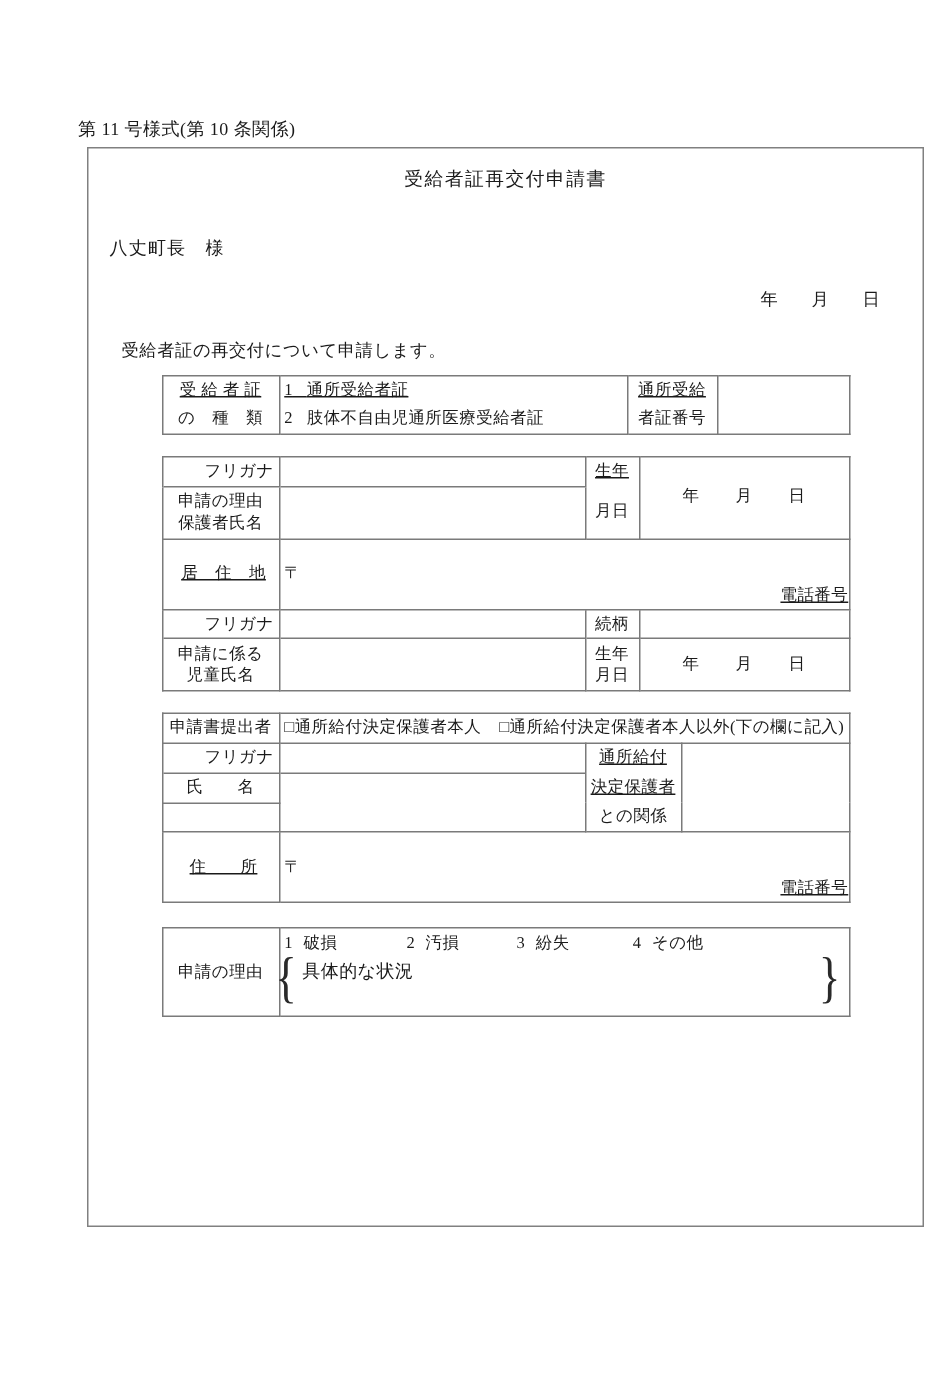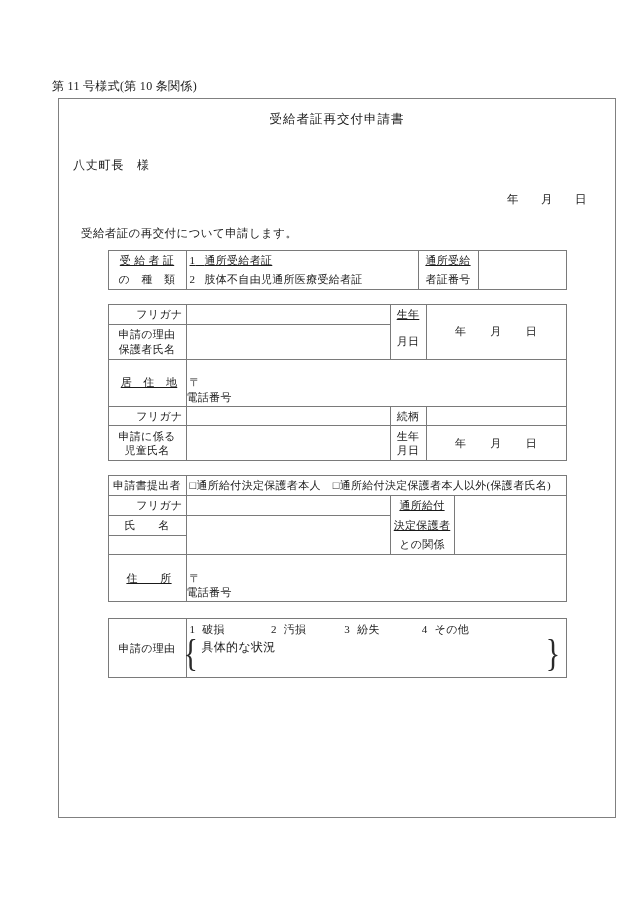--- a/index.html
+++ b/index.html
@@ -106,22 +106,23 @@
     height: 42px;
     vertical-align: top;
     padding-top: 2px;
   }
   .postal-mark { font-size: 11px; }
   .tel {
     position: absolute;
     bottom: 1px;
     left: 0;
     right: 0;
-    text-align: left;
+    text-align: right;
     font-size: 11px;
+    text-decoration: underline;
   }
 
   .checkline { font-size: 11px; letter-spacing: 0.2px; white-space: nowrap; }
   .checkline .gap { display: inline-block; width: 12px; }
 
   
   .reason-cell {
     height: 54px;
     vertical-align: top;
     padding: 3px 6px 0 10px;
@@ -267,21 +268,21 @@
     <colgroup>
       <col style="width:78px">
         <col style="width:204px">
         <col style="width:64px">
         <col style="width:112px">
     </colgroup>
     <tbody>
       <tr>
         <td class="lbl">申請書提出者</td>
         <td colspan="3" class="checkline">
-          <span>□通所給付決定保護者本人</span><span class="gap"></span><span>□通所給付決定保護者本人以外(保護者氏名)</span>
+          <span>□通所給付決定保護者本人</span><span class="gap"></span><span>□通所給付決定保護者本人以外(下の欄に記入)</span>
         </td>
       </tr>
       <tr>
         <td class="lbl kana dotted-b">フリガナ</td>
         <td class="dotted-b"></td>
         <td class="lbl no-b">通所給付</td>
         <td rowspan="3"></td>
       </tr>
       <tr>
         <td class="lbl">氏　　名</td>

